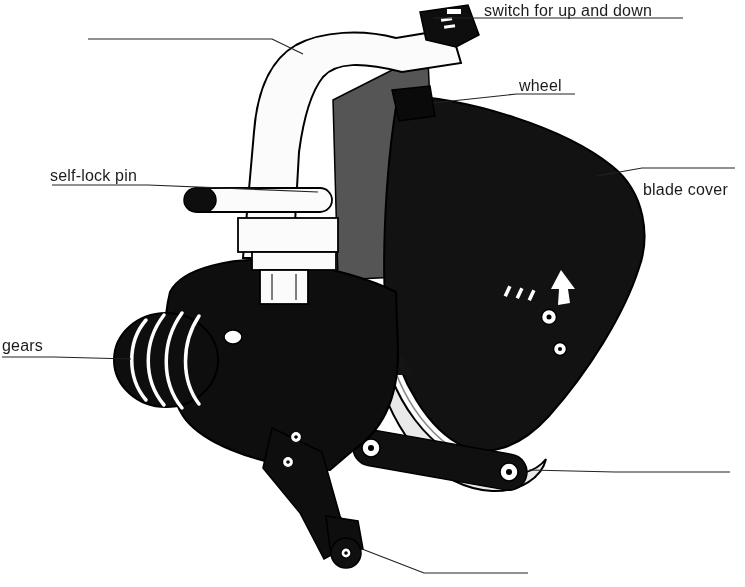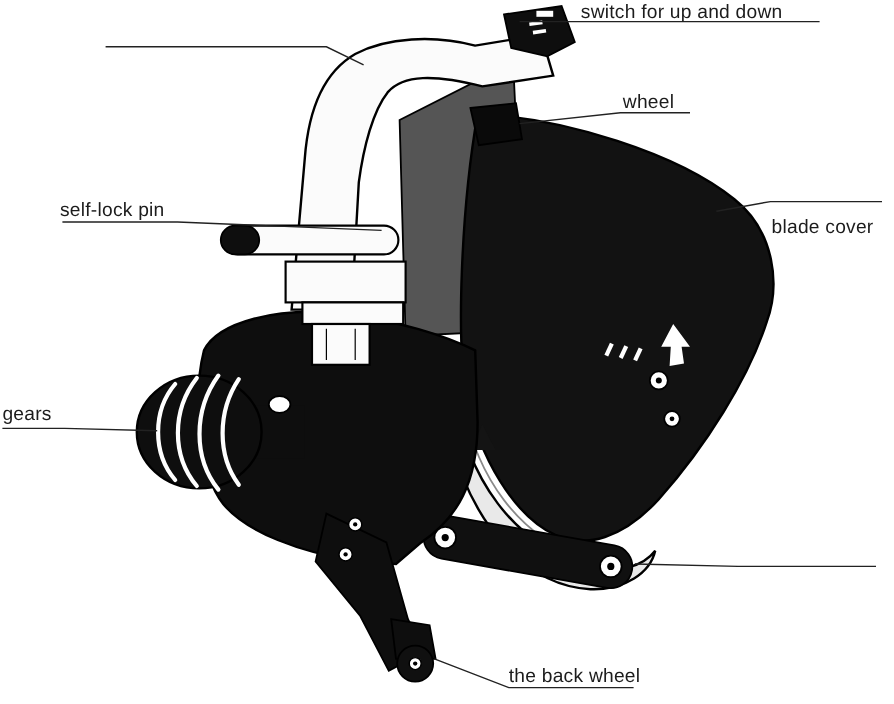--- a/index.html
+++ b/index.html
@@ -126,15 +126,14 @@
       <polyline points="730,472 615,472 529,470"></polyline>
       <polyline points="528,573 424,573 362,549"></polyline>
     </g>
   </svg>
 
   <div class="part-label" style="left:484px; top:2px;">switch for up and down</div>
   <div class="part-label" style="left:519px; top:77px;">wheel</div>
   <div class="part-label" style="left:50px;  top:167px;">self-lock pin</div>
   <div class="part-label" style="left:643px; top:149px;margin-top:32px;">blade cover</div>
   <div class="part-label" style="left:2px;   top:337px;">gears</div>
-  <div class="part-label" style="left:424px; top:555px;">the back wheel</div>
 
 </div>
 
 </body></html>

